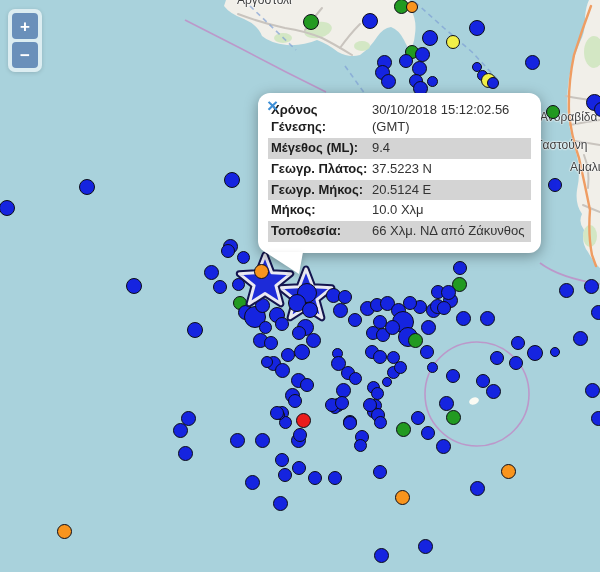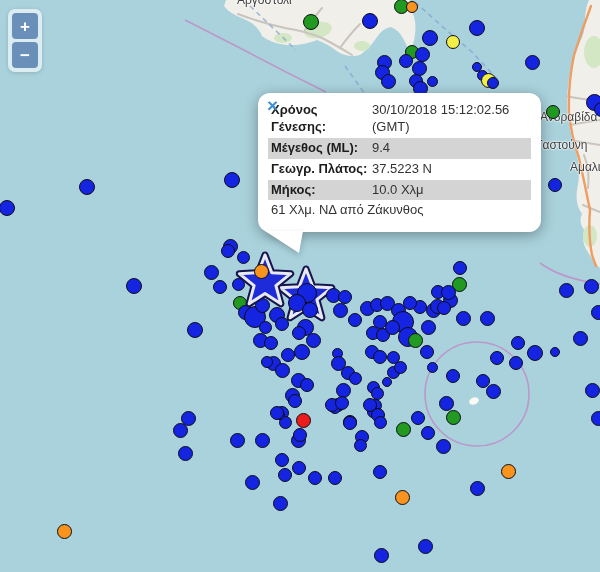--- a/index.html
+++ b/index.html
@@ -276,25 +276,30 @@
         </div>
         <div class="popup-row">
           <span class="lbl">Μέγεθος (ML):</span>
           <span class="val">9.4</span>
         </div>
         <div class="popup-row">
           <span class="lbl">Γεωγρ. Πλάτος:</span>
           <span class="val">37.5223 N</span>
         </div>
         <div class="popup-row">
+          <span class="lbl">Γεωγρ. Μήκος:</span>
+          <span class="val">20.5124 E</span>
+        </div>
+        <div class="popup-row">
           <span class="lbl">Μήκος:</span>
           <span class="val">10.0 Χλμ</span>
         </div>
         <div class="popup-row">
-          <span class="val">61 Χλμ. ΝΔ από Ζάκυνθος</span>
+          <span class="lbl">Τοποθεσία:</span>
+          <span class="val">66 Χλμ. ΝΔ από Ζάκυνθος</span>
         </div>
       </div>
     <svg class="popup-tail" width="42" height="22" viewBox="0 0 42 22">
       <polygon points="0,0 38,0 34,22"></polygon>
     </svg>
   </div>
 
 </div>
 
 </body></html>

